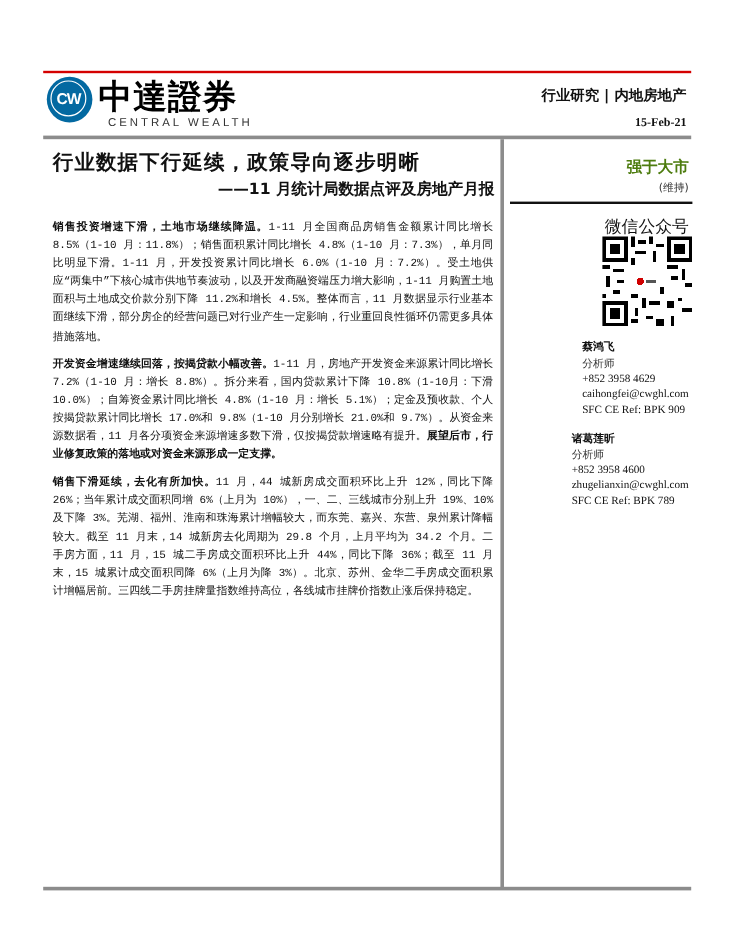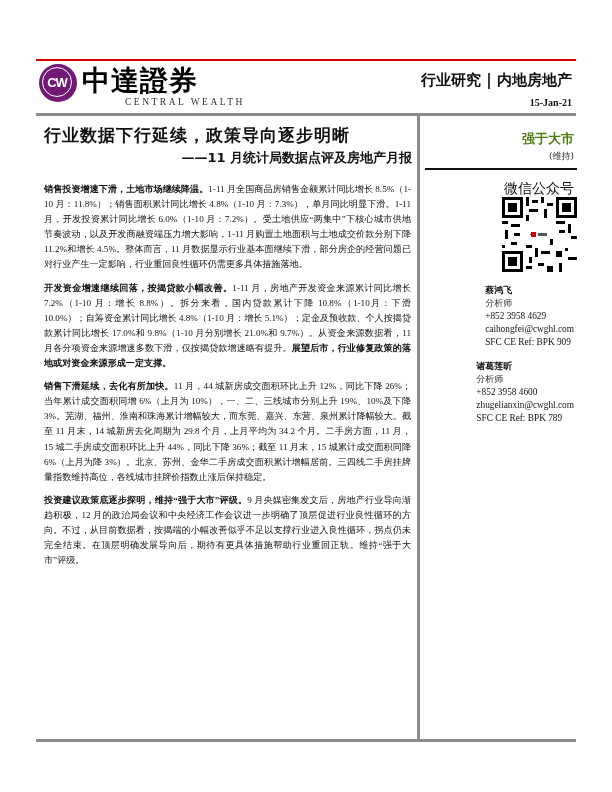--- a/index.html
+++ b/index.html
@@ -2,29 +2,29 @@
 <html><head>
 <meta charset="utf-8">
 <style>
   html,body{margin:0;padding:0;background:#fff;}
   body{width:612px;height:792px;position:relative;overflow:hidden;font-family:"DejaVu Serif",serif;color:#111;}
   .abs{position:absolute;}
   .red-rule{left:36px;top:59px;width:540px;height:2px;background:#d40000;}
   .gray-rule{left:36px;top:113px;width:540px;height:3px;background:#8c8c8c;}
   .vdiv{left:417px;top:116px;width:3px;height:625px;background:#8c8c8c;}
   .bottom-rule{left:36px;top:739px;width:540px;height:3px;background:#8c8c8c;}
-  .logo-circle{left:39px;top:64px;width:38px;height:38px;border-radius:50%;background:#701a75;}
+  .logo-circle{left:39px;top:64px;width:38px;height:38px;border-radius:50%;background:#0369a1;}
   .logo-circle .inner{position:absolute;left:3px;top:3px;width:30px;height:30px;border-radius:50%;border:1.5px solid #fff;box-sizing:border-box;color:#fff;font:bold 13px "Liberation Sans",sans-serif;display:flex;align-items:center;justify-content:center;letter-spacing:-1px;}
   .logo-cn{left:82px;top:62px;font-size:28px;font-weight:bold;letter-spacing:1px;color:#000000;font-family:"DejaVu Serif",serif;}
-  .logo-en{left:90px;top:97px;font-size:9.5px;letter-spacing:2.5px;color:#333;font-family:Liberation Serif, serif;margin-left:35px;}
-  .hdr-cat{right:40px;top:71px;font-size:15px;font-weight:bold;font-family:"DejaVu Sans",sans-serif;}
+  .logo-en{left:90px;top:97px;font-size:9.5px;letter-spacing:2.5px;color:#333;font-family:Liberation Sans, sans-serif;}
+  .hdr-cat{right:40px;top:71px;font-size:12px;font-weight:bold;font-family:"DejaVu Sans",sans-serif;}
   .hdr-date{right:40px;top:97px;font-size:10px;font-weight:bold;font-family:"Liberation Serif",serif;}
   .title{left:44px;top:124px;font-size:17px;font-weight:bold;font-family:"DejaVu Sans",sans-serif;letter-spacing:1px;text-align:center;}
   .subtitle{right:200px;top:149px;font-size:13px;font-weight:bold;font-family:"DejaVu Sans",sans-serif;}
-  .body{left:44px;top:182px;width:367px;font-size:9.1px;line-height:15.1px;text-align:justify;font-family:Liberation Serif, serif;}
+  .body{left:44px;top:182px;width:367px;font-size:9.1px;line-height:15.1px;text-align:justify;font-family:Liberation Mono, monospace;}
   .body p{margin:0 0 8px 0;}
   .body b{font-weight:bold;}
   .rating{right:38px;top:130px;font-size:13px;font-weight:bold;color:#4d7c0f;font-family:"DejaVu Sans",sans-serif;}
   .rating-sub{right:38px;top:150px;font-size:9px;color:#333;font-family:"DejaVu Sans",sans-serif;}
   .rating-rule{left:425px;top:168px;width:152px;height:1.5px;background:#111;}
   .wechat-label{right:38px;top:180px;font-size:14px;font-weight:normal;font-family:"DejaVu Sans",sans-serif;text-align:center;}
   .qr{left:502px;top:197px;width:75px;height:75px;background:#fff;}
   .analyst{right:38px;text-align:left;font-size:9.3px;line-height:13px;font-family:"Liberation Serif",serif;}
   .analyst .name{font-weight:bold;font-family:"DejaVu Sans",sans-serif;font-size:9px;}
   .analyst .role{font-family:Liberation Serif, serif;font-size:9px;color:#333;}
@@ -32,32 +32,31 @@
 </head>
 <body>
 
 <div class="abs red-rule"></div>
 <div class="abs logo-circle">
   <div class="inner">CW</div>
 </div>
 <div class="abs logo-cn">中達證券</div>
 <div class="abs logo-en">CENTRAL WEALTH</div>
 <div class="abs hdr-cat">行业研究 | 内地房地产</div>
-<div class="abs hdr-date">15-Jan-21</div>
+<div class="abs hdr-date">15-Feb-21</div>
 <div class="abs gray-rule"></div>
 <div class="abs vdiv"></div>
 
 <div class="abs title">行业数据下行延续，政策导向逐步明晰</div>
 <div class="abs subtitle">——11 月统计局数据点评及房地产月报</div>
 
 <div class="abs body">
   <p><b>销售投资增速下滑，土地市场继续降温。</b><span>1-11 月全国商品房销售金额累计同比增长 8.5%（1-10 月：11.8%）；销售面积累计同比增长 4.8%（1-10 月：7.3%），单月同比明显下滑。1-11 月，开发投资累计同比增长 6.0%（1-10 月：7.2%）。受土地供应“两集中”下核心城市供地节奏波动，以及开发商融资端压力增大影响，1-11 月购置土地面积与土地成交价款分别下降 11.2%和增长 4.5%。整体而言，11 月数据显示行业基本面继续下滑，部分房企的经营问题已对行业产生一定影响，行业重回良性循环仍需更多具体措施落地。</span></p>
   <p><b>开发资金增速继续回落，按揭贷款小幅改善。</b><span>1-11 月，房地产开发资金来源累计同比增长 7.2%（1-10 月：增长 8.8%）。拆分来看，国内贷款累计下降 10.8%（1-10月：下滑10.0%）；自筹资金累计同比增长 4.8%（1-10 月：增长 5.1%）；定金及预收款、个人按揭贷款累计同比增长 17.0%和 9.8%（1-10 月分别增长 21.0%和 9.7%）。从资金来源数据看，11 月各分项资金来源增速多数下滑，仅按揭贷款增速略有提升。</span><b>展望后市，行业修复政策的落地或对资金来源形成一定支撑。</b></p>
   <p><b>销售下滑延续，去化有所加快。</b><span>11 月，44 城新房成交面积环比上升 12%，同比下降 26%；当年累计成交面积同增 6%（上月为 10%），一、二、三线城市分别上升 19%、10%及下降 3%。芜湖、福州、淮南和珠海累计增幅较大，而东莞、嘉兴、东营、泉州累计降幅较大。截至 11 月末，14 城新房去化周期为 29.8 个月，上月平均为 34.2 个月。二手房方面，11 月，15 城二手房成交面积环比上升 44%，同比下降 36%；截至 11 月末，15 城累计成交面积同降 6%（上月为降 3%）。北京、苏州、金华二手房成交面积累计增幅居前。三四线二手房挂牌量指数维持高位，各线城市挂牌价指数止涨后保持稳定。</span></p>
-  <p><b>投资建议政策底逐步探明，维持“强于大市”评级。</b><span>9 月央媒密集发文后，房地产行业导向渐趋积极，12 月的政治局会议和中央经济工作会议进一步明确了顶层促进行业良性循环的方向。不过，从目前数据看，按揭端的小幅改善似乎不足以支撑行业进入良性循环，拐点仍未完全结束。在顶层明确发展导向后，期待有更具体措施帮助行业重回正轨。维持“强于大市”评级。</span></p>
 </div>
 
 <div class="abs rating">强于大市</div>
 <div class="abs rating-sub">(维持)</div>
 <div class="abs rating-rule"></div>
 
 <div class="abs wechat-label">微信公众号</div>
 <div class="abs qr">
   <svg width="75" height="75" viewBox="0 0 25 25" shape-rendering="crispEdges">
     <rect width="25" height="25" fill="#fff"></rect>

